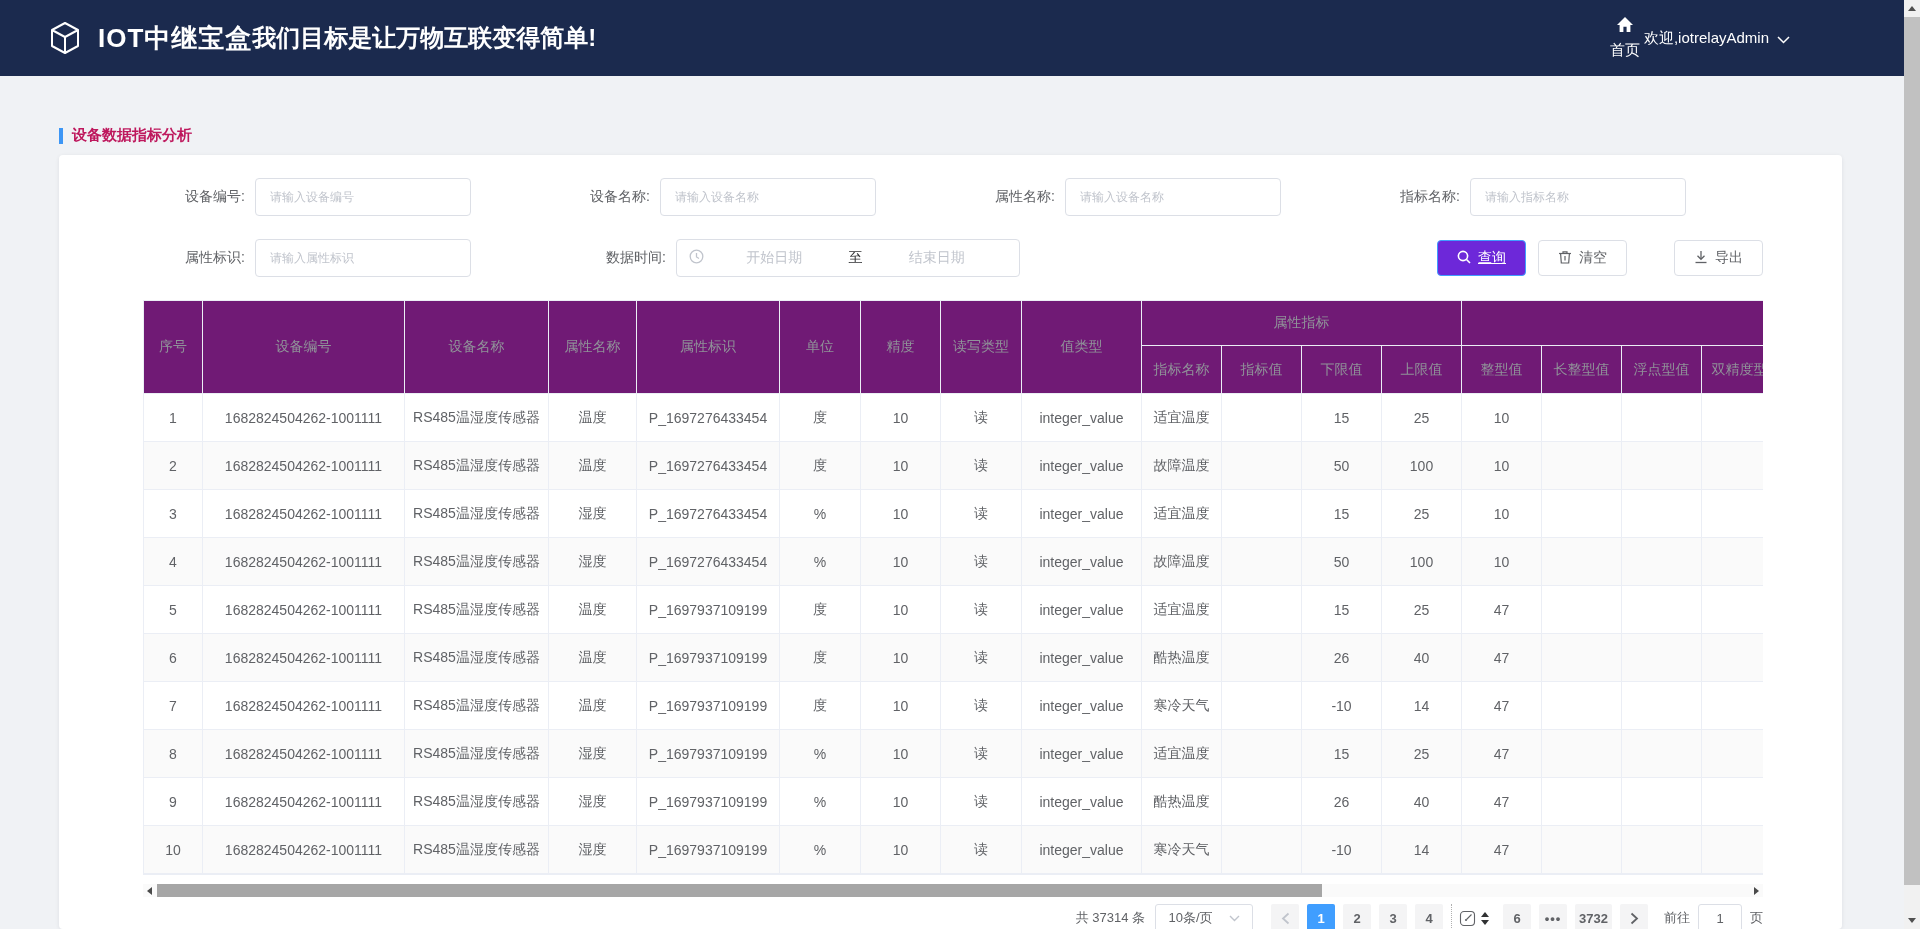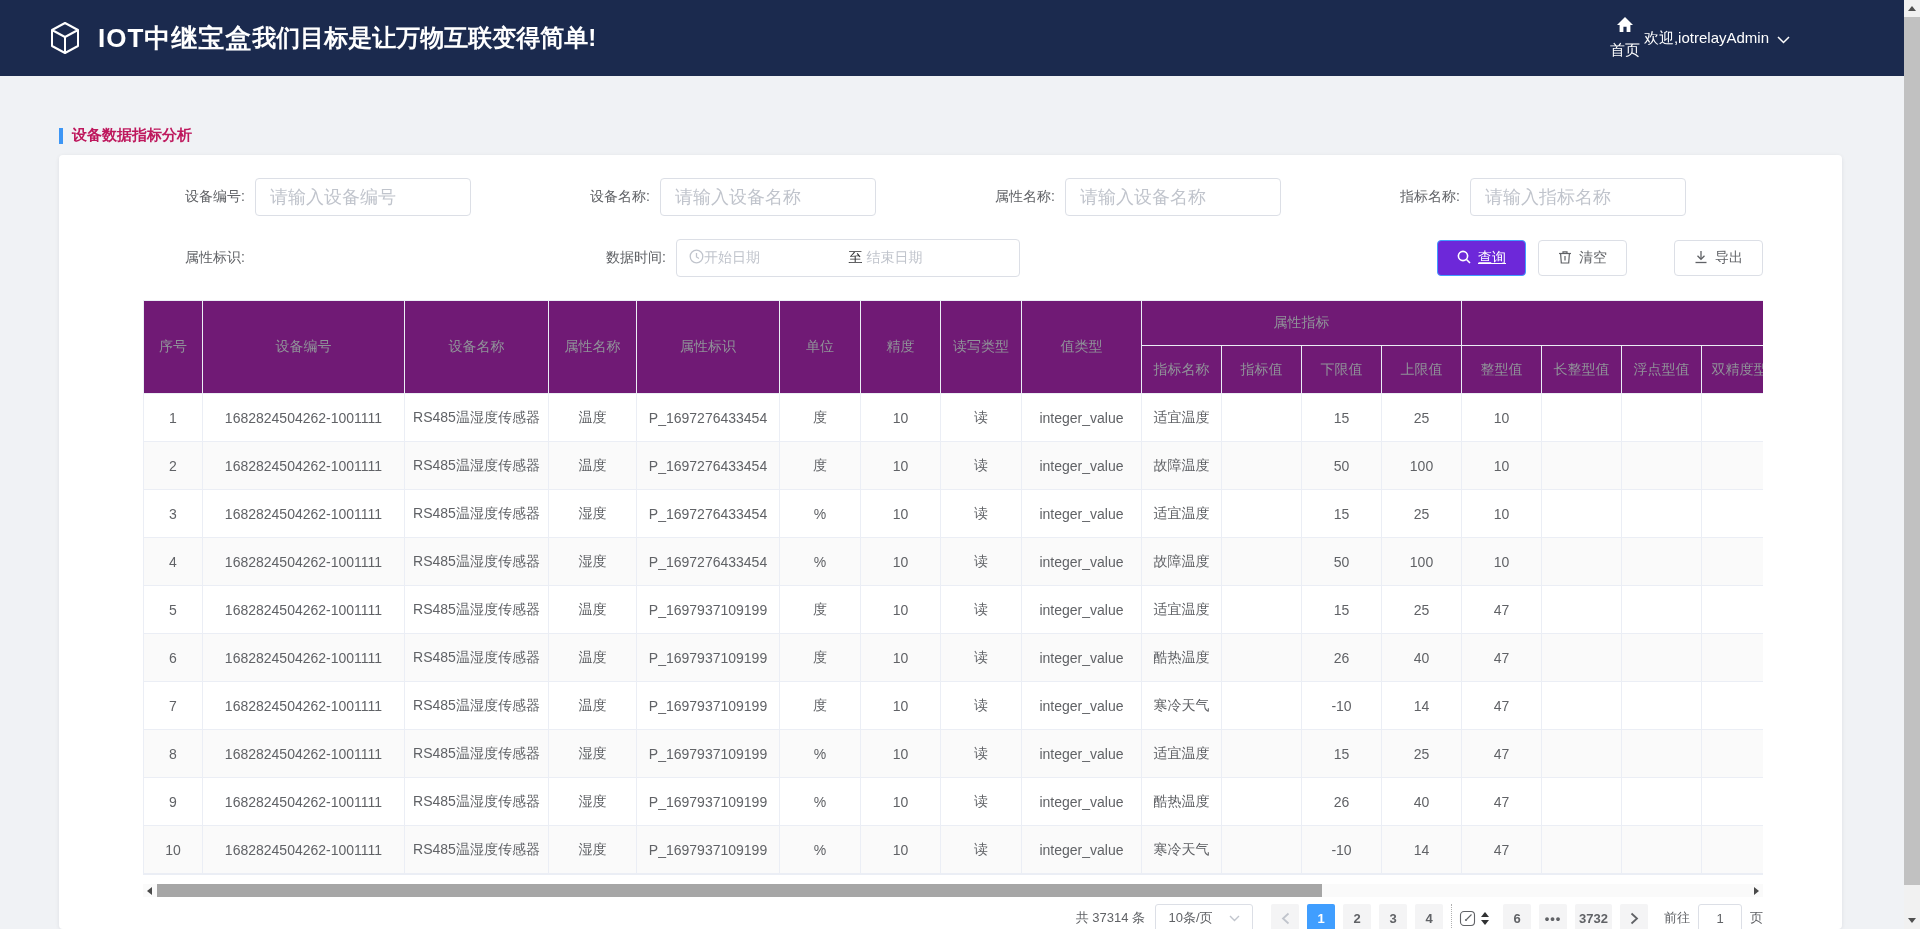--- a/index.html
+++ b/index.html
@@ -25,27 +25,27 @@
   .card { position:absolute; left:59px; top:155px; width:1783px; height:774px;
           background:#fff; border-radius:4px; box-shadow:0 1px 4px rgba(0,21,41,.08);
           padding:23px 79px 0 84px; }
 
   
   .filter-row { display:flex; align-items:center; height:38px; }
   .filter-row.second { margin-top:23px; }
   .f-item { width:421px; display:flex; align-items:center; }
   .f-label { width:112px; text-align:right; padding-right:10px; font-size:14px; color:#606266; white-space:nowrap; }
   .f-input { width:216px; height:38px; border:1px solid #dcdfe6; border-radius:4px;
-             padding:0 14px; font-size:18px; color:#a16207; outline:none;
+             padding:0 14px; font-size:12px; color:#a16207; outline:none;
              font-family:"Liberation Sans", sans-serif; }
   .f-input::placeholder { color:#c0c4cc; }
   .date-item { width:464px; display:flex; align-items:center; }
   .date-range { width:344px; height:38px; border:1px solid #dcdfe6; border-radius:4px;
                 display:flex; align-items:center; padding:0 12px; }
-  .date-ph { flex:1; text-align:left; color:#c0c4cc; font-size:14px; }
+  .date-ph { flex:1; text-align:center; color:#c0c4cc; font-size:14px; }
   .date-sep { color:#303133; font-size:14px; padding:0 4px; }
   .btn-group { margin-left:auto; display:flex; align-items:center; }
   .btn { height:36px; border-radius:4px; font-size:14px; display:inline-flex; align-items:center;
          justify-content:center; gap:7px; cursor:pointer; border:1px solid #dcdfe6;
          background:#fff; color:#606266; padding:0 19px; font-family:inherit; }
   .btn-primary { background:#6d28d9; border-color:#409eff; color:#fff;text-decoration:underline; }
   .btn-clear { margin-left:12px; }
   .btn-export { margin-left:47px; }
 
   
@@ -151,20 +151,21 @@
     </div>
     <div class="f-item">
       <span class="f-label">指标名称:</span>
       <input class="f-input" type="text" placeholder="请输入指标名称" style="">
     </div>
   </div>
 
   <div class="filter-row second">
     <div class="f-item">
       <span class="f-label">属性标识:</span>
+      <input class="f-input" type="text" placeholder="请输入属性标识" style="">
     </div>
     <div class="date-item">
       <span class="f-label">数据时间:</span>
       <div class="date-range">
         <span>
           <svg width="15" height="15" viewBox="0 0 15 15" fill="none" stroke="#c0c4cc" stroke-width="1.3">
             <circle cx="7.5" cy="7.5" r="6.3"></circle>
               <path d="M7.5 4 V8 L10 9.5"></path>
           </svg>
         </span>

